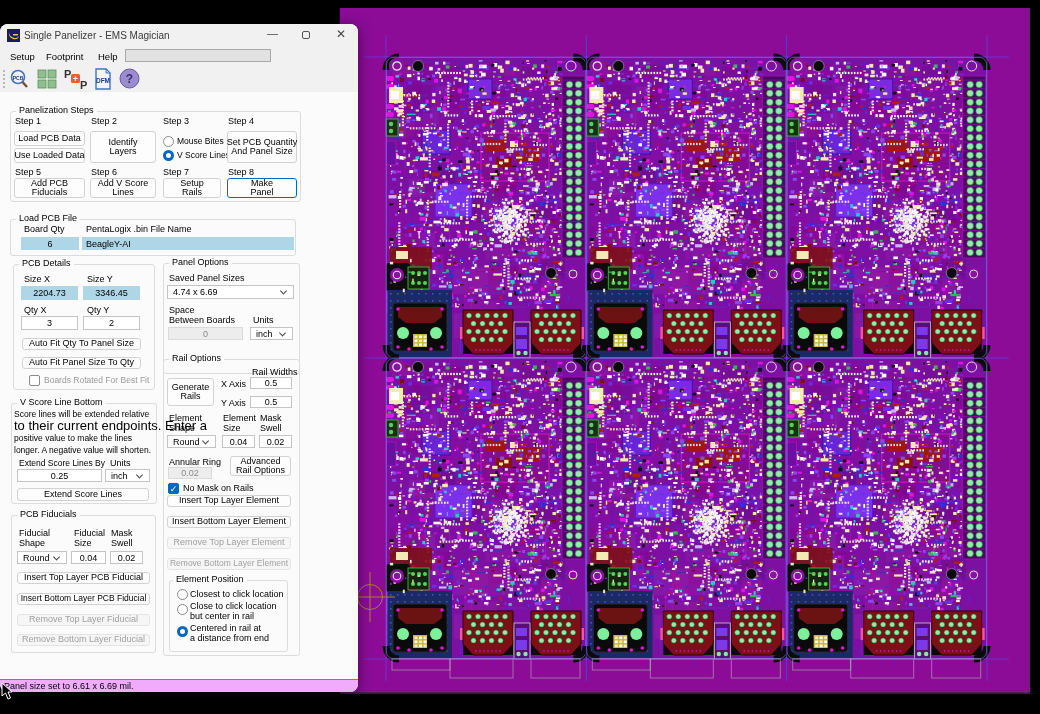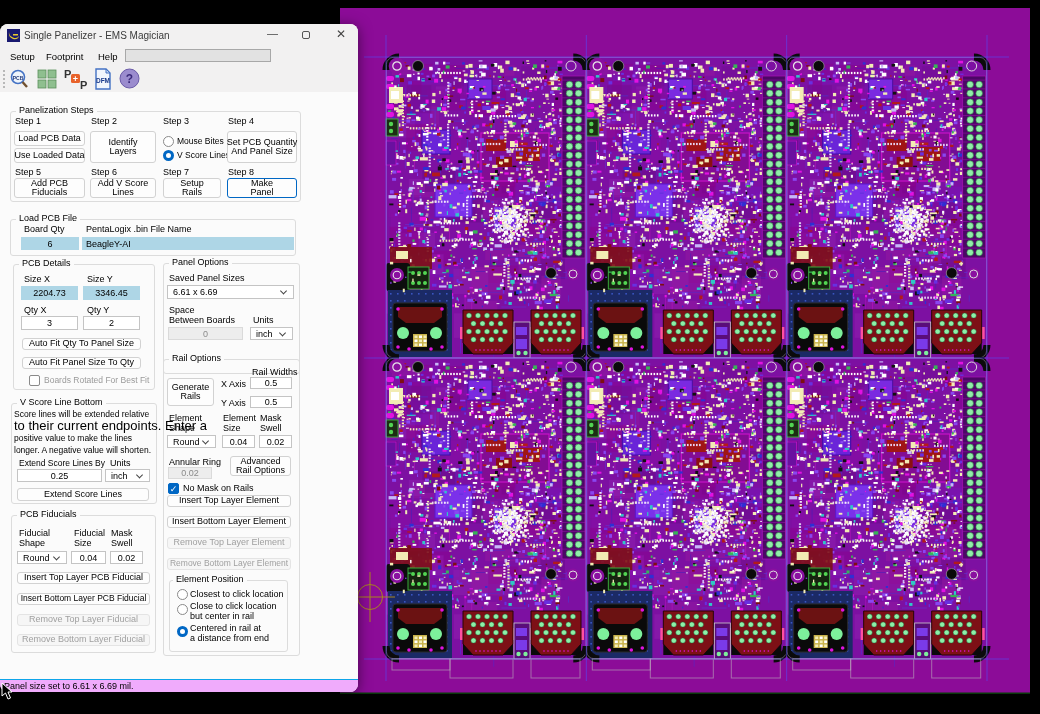--- a/index.html
+++ b/index.html
@@ -2582,21 +2582,21 @@
     </div>
     <div class="btn" style="left:22px;top:333px;width:119px;height:12px;">
       <span>Auto Fit Panel Size To Qty</span>
     </div>
     <div class="cb" style="left:29px;top:351px"></div>
     <div class="lab" style="left:44px;top:351px;color:#9a9a9a;font-size:8.5px">Boards Rotated For Best Fit</div>
     <div class="gb" style="left:163px;top:239px;width:137px;height:111px"></div>
     <div class="gl" style="left:169px;top:232px">Panel Options</div>
     <div class="lab" style="left:169px;top:249px;">Saved Panel Sizes</div>
     <div class="inp dd" style="left:167px;top:261px;width:127px;height:14px;">
-      <span class="ddt">6.61 x 6.69</span>
+      <span class="ddt">4.74 x 6.69</span>
       <i class="chev"></i>
     </div>
     <div class="lab" style="left:169px;top:281px;">Space</div>
     <div class="lab" style="left:169px;top:291px;">Between Boards</div>
     <div class="lab" style="left:253px;top:291px;">Units</div>
     <div class="inp gry" style="left:168px;top:303px;width:75px;height:13px;">0</div>
     <div class="inp dd" style="left:250px;top:303px;width:43px;height:13px;">
       <span class="ddt">inch</span>
       <i class="chev"></i>
     </div>

